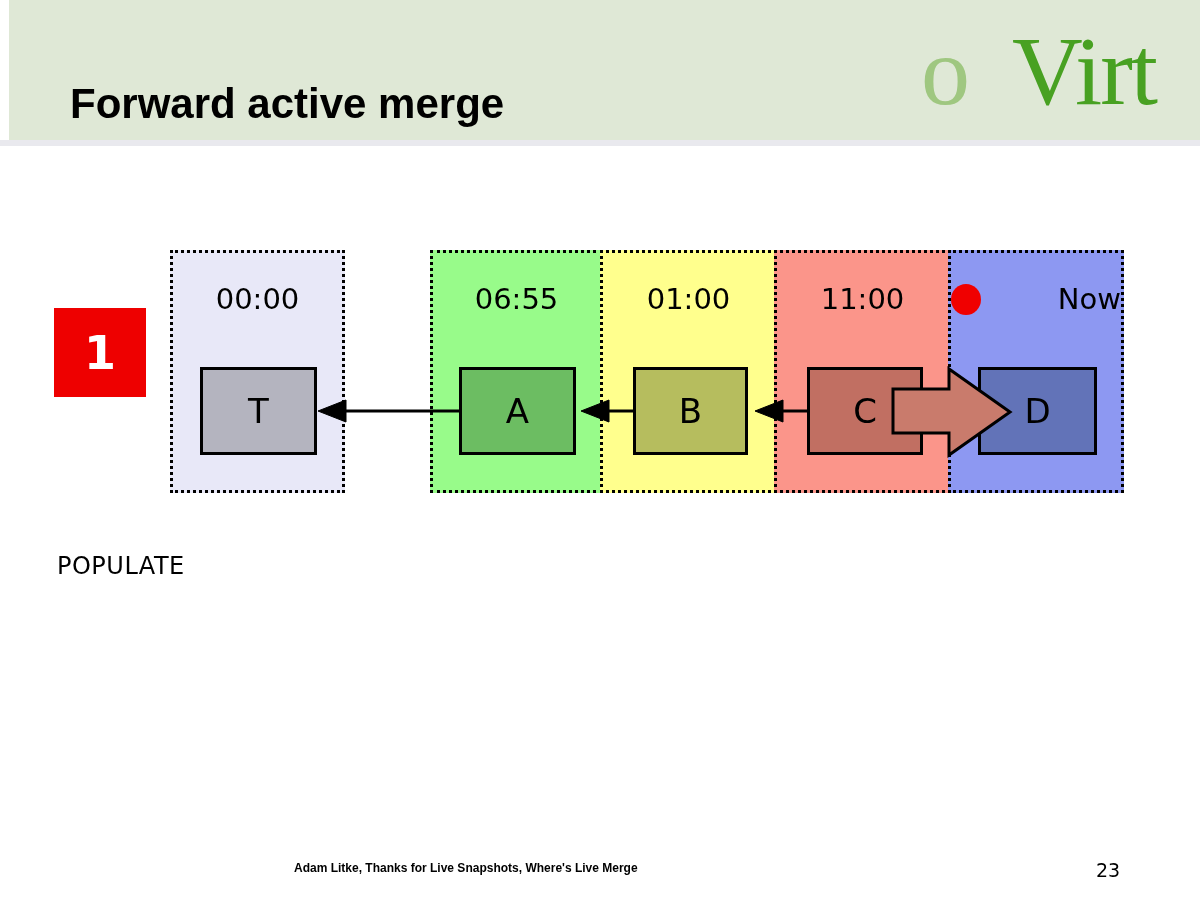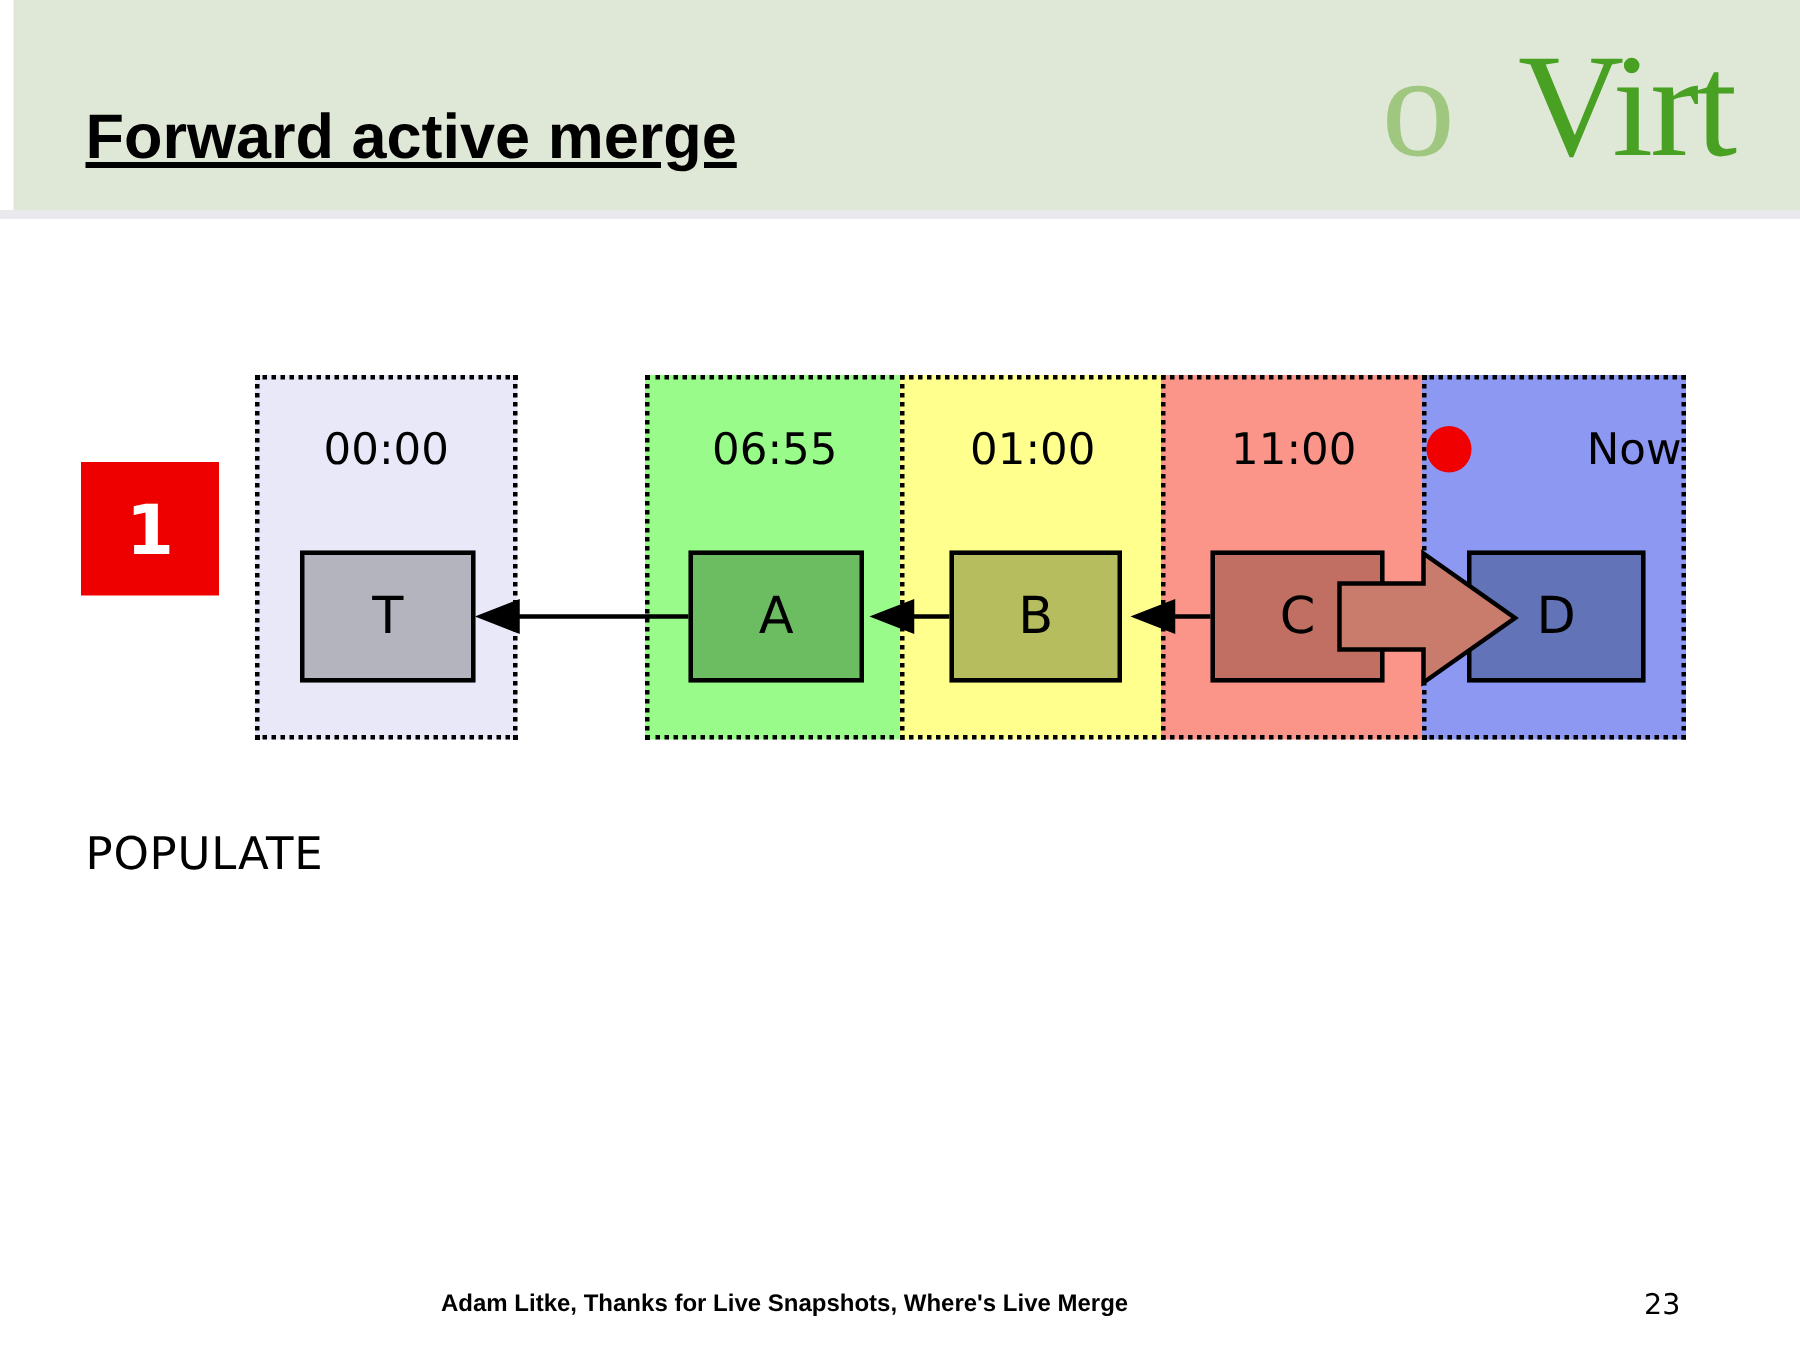--- a/index.html
+++ b/index.html
@@ -36,34 +36,34 @@
   .vbox-t{left:200px;width:117px;}
   .vbox-a{left:459px;width:117px;}
   .vbox-b{left:633px;width:115px;}
   .vbox-c{left:807px;width:116px;}
   .vbox-d{left:978px;width:119px;}
 
   
   .arrow-layer{position:absolute;left:0;top:0;width:1200px;height:900px;pointer-events:none;z-index:5;}
 
   
-  .caption{position:absolute;left:57px;top:552px;font-size:30px;letter-spacing:0.5px;}
+  .caption{position:absolute;left:57px;top:552px;font-size:24px;letter-spacing:0.5px;}
   .footer-credit{position:absolute;left:294px;top:861px;font-family:"Liberation Sans",sans-serif;
-                 font-weight:bold;font-size:16px;}
+                 font-weight:bold;font-size:12px;}
   .page-number{position:absolute;left:1096px;top:859px;font-size:19px;}
 </style>
 </head>
 <body>
 
 <div id="slide">
 
   <div class="header-band" style="background-color: rgb(223, 232, 214);"></div>
   <div class="header-notch"></div>
   <div class="header-underline"></div>
-  <h1 class="slide-title" style="margin:0;text-decoration:underline;">Forward active merge</h1>
+  <h1 class="slide-title" style="margin:13px;">Forward active merge</h1>
   <div class="logo">
     <span style="color: rgb(159, 199, 128);">o</span>
       <span style="color: rgb(72, 161, 34); margin-left: 44px;">Virt</span>
   </div>
 
   <div class="badge" style="background-color: rgb(238, 0, 0);">1</div>
 
   <div class="panel panel-0" style="background-color: rgb(232, 232, 248);">
     <div class="panel-label">00:00</div>
   </div>

